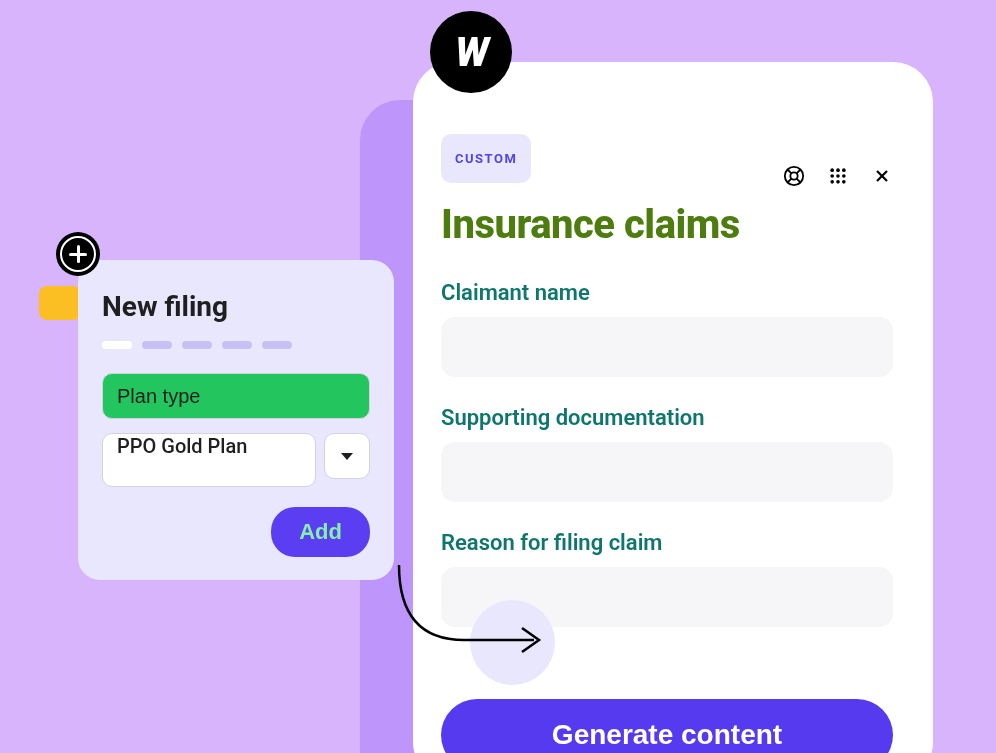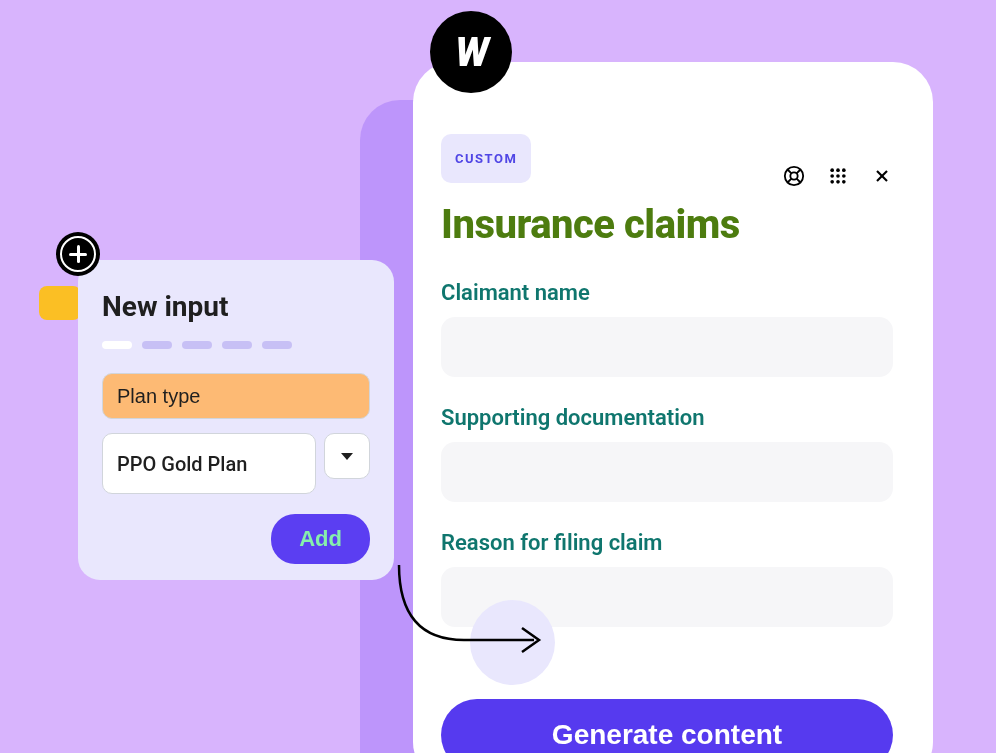--- a/index.html
+++ b/index.html
@@ -227,48 +227,48 @@
       background: #FFFFFF;
     }
     
     .dot-rest {
       width: 30px;
     }
     
     .text-input {
       width: 100%;
       height: 46px;
-      background: #fdba74;
+      background: #22c55e;
       border: 1.8px solid #D1D5DB;
       border-radius: 10px;
       padding: 0 14px;
       font-size: 20px;
       font-weight: 500;
       color: #1F1F1F;
       margin-bottom: 14px;
     }
     
     .dropdown-row {
       display: flex;
       gap: 8px;
       margin-bottom: 20px;
     }
     
     .dropdown-input {
       flex: 1;
-      height: 61px;
+      height: 54px;
       background: #FFFFFF;
       border: 1.8px solid #D1D5DB;
       border-radius: 10px;
       padding: 0 14px;
       font-size: 20px;
       font-weight: 500;
       color: #1F1F1F;
       display: flex;
-      align-items: center;
+      align-items: flex-start;
     }
     
     .dropdown-btn {
       width: 46px;
       height: 46px;
       background: #FFFFFF;
       border: 1.8px solid #D1D5DB;
       border-radius: 10px;
       display: flex;
       align-items: center;
@@ -367,21 +367,21 @@
 
 <div class="target-circle"></div>
 
 <div class="logo-circle">
   <span class="logo-text">W</span>
 </div>
 
 <div class="yellow-bar"></div>
 
 <div class="new-input-card">
-  <h2 class="new-input-title">New input</h2>
+  <h2 class="new-input-title">New filing</h2>
   
   <div class="progress-dots">
     <div class="dot dot-first"></div>
     <div class="dot dot-rest"></div>
     <div class="dot dot-rest"></div>
     <div class="dot dot-rest"></div>
     <div class="dot dot-rest"></div>
   </div>
   
   <input class="text-input" value="Plan type" style="">

